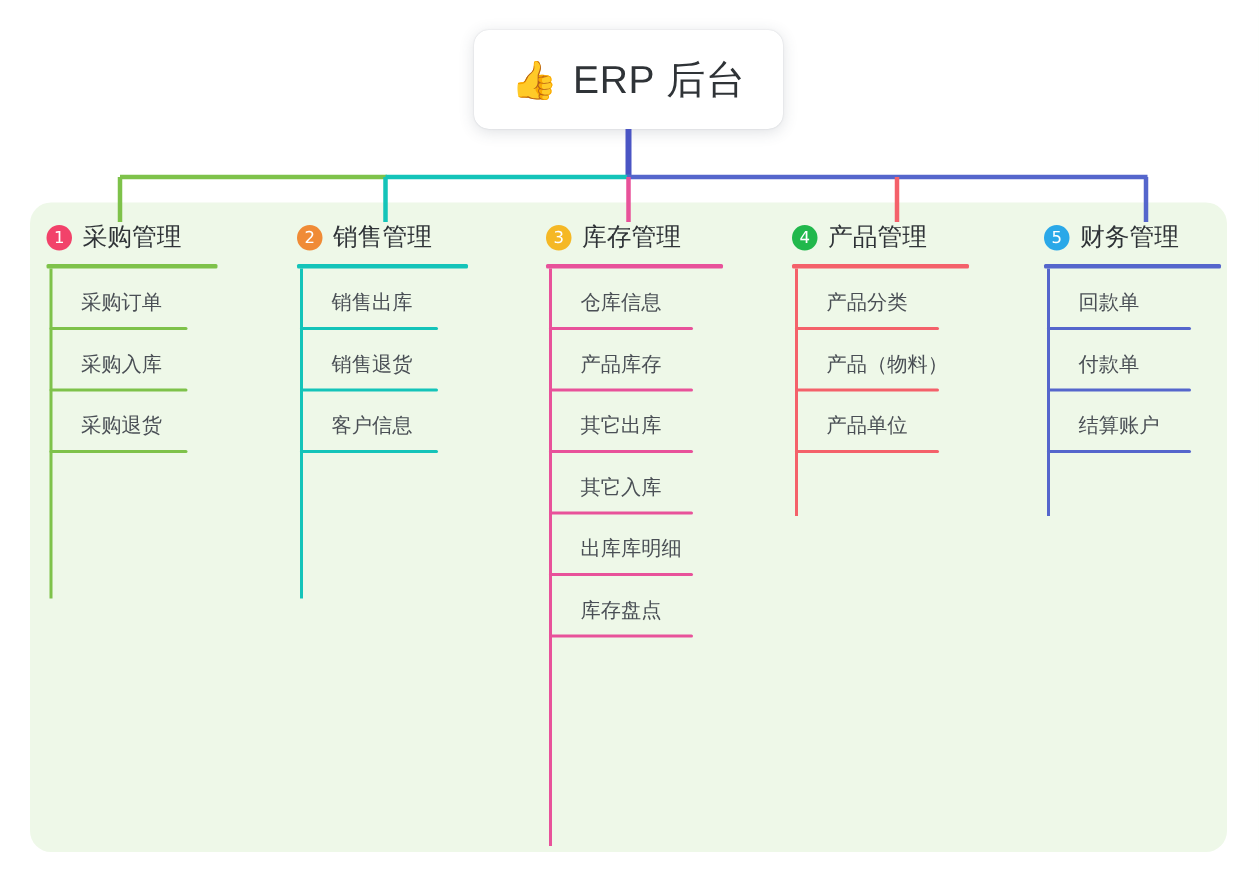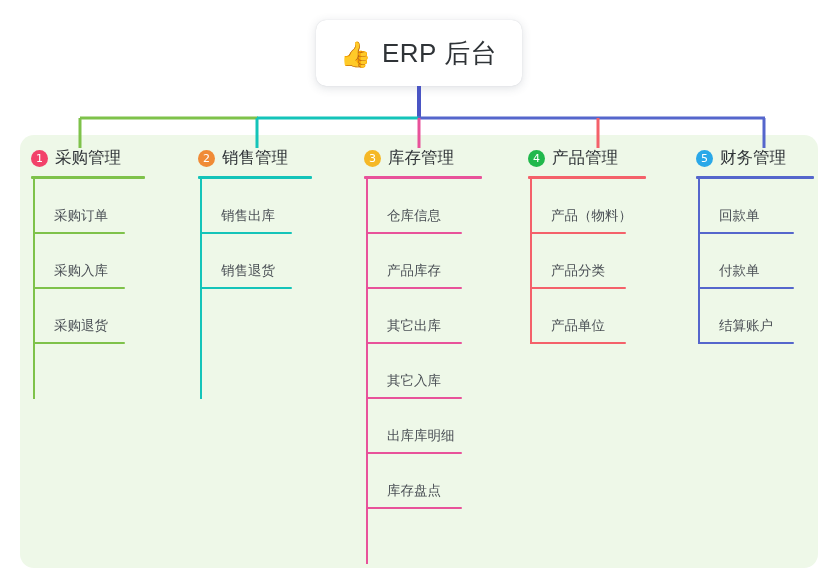--- a/index.html
+++ b/index.html
@@ -110,21 +110,21 @@
     padding-left: 0;
   }
   .spine {
     position: absolute;
     left: 0;
     top: 0;
     width: 2px;
   }
   .item {
     position: relative;
-    height: 55px;
+    height: 41px;
     box-sizing: border-box;
   }
   .item-label {
     position: absolute;
     left: 21px;
     bottom: 9px;
     font-size: 13.5px;
     color: #4a4f55;
     white-space: nowrap;
   }
@@ -191,20 +191,24 @@
       <div class="items">
         <div class="spine" style="background: rgb(20, 196, 185); height: 220px;"></div>
         <div class="item">
           <span class="item-label">销售出库</span>
           <div class="item-rule" style="background: rgb(20, 196, 185); width: 92px;"></div>
         </div>
         <div class="item">
           <span class="item-label">销售退货</span>
           <div class="item-rule" style="background: rgb(20, 196, 185); width: 92px;"></div>
         </div>
+        <div class="item">
+          <span class="item-label">客户信息</span>
+          <div class="item-rule" style="background: rgb(20, 196, 185); width: 92px;"></div>
+        </div>
       </div>
     </div>
   <div class="column" id="col-2" style="left:355px; width:124px;">
       <div class="col-header">
         <span class="badge" style="background: rgb(245, 184, 37);">3</span>
         <span class="col-title">库存管理</span>
       </div>
       <div class="head-rule" style="background: rgb(232, 82, 154); width: 118px; margin-left: 9px;"></div>
       <div class="items">
         <div class="spine" style="background: rgb(232, 82, 154); height: 385px;"></div>
@@ -236,28 +240,28 @@
     </div>
   <div class="column" id="col-3" style="left:519px; width:124px;">
       <div class="col-header">
         <span class="badge" style="background: rgb(33, 184, 76);">4</span>
         <span class="col-title">产品管理</span>
       </div>
       <div class="head-rule" style="background: rgb(244, 97, 106); width: 118px; margin-left: 9px;"></div>
       <div class="items">
         <div class="spine" style="background: rgb(244, 97, 106); height: 165px;"></div>
         <div class="item">
+          <span class="item-label">产品分类</span>
+          <div class="item-rule" style="background: rgb(244, 97, 106); width: 96px;"></div>
+        </div>
+        <div class="item">
           <span class="item-label">产品（物料）</span>
           <div class="item-rule" style="background: rgb(244, 97, 106); width: 96px;"></div>
         </div>
         <div class="item">
-          <span class="item-label">产品分类</span>
-          <div class="item-rule" style="background: rgb(244, 97, 106); width: 96px;"></div>
-        </div>
-        <div class="item">
           <span class="item-label">产品单位</span>
           <div class="item-rule" style="background: rgb(244, 97, 106); width: 96px;"></div>
         </div>
       </div>
     </div>
   <div class="column" id="col-4" style="left:687px; width:124px;">
       <div class="col-header">
         <span class="badge" style="background: rgb(42, 168, 232);">5</span>
         <span class="col-title">财务管理</span>
       </div>

